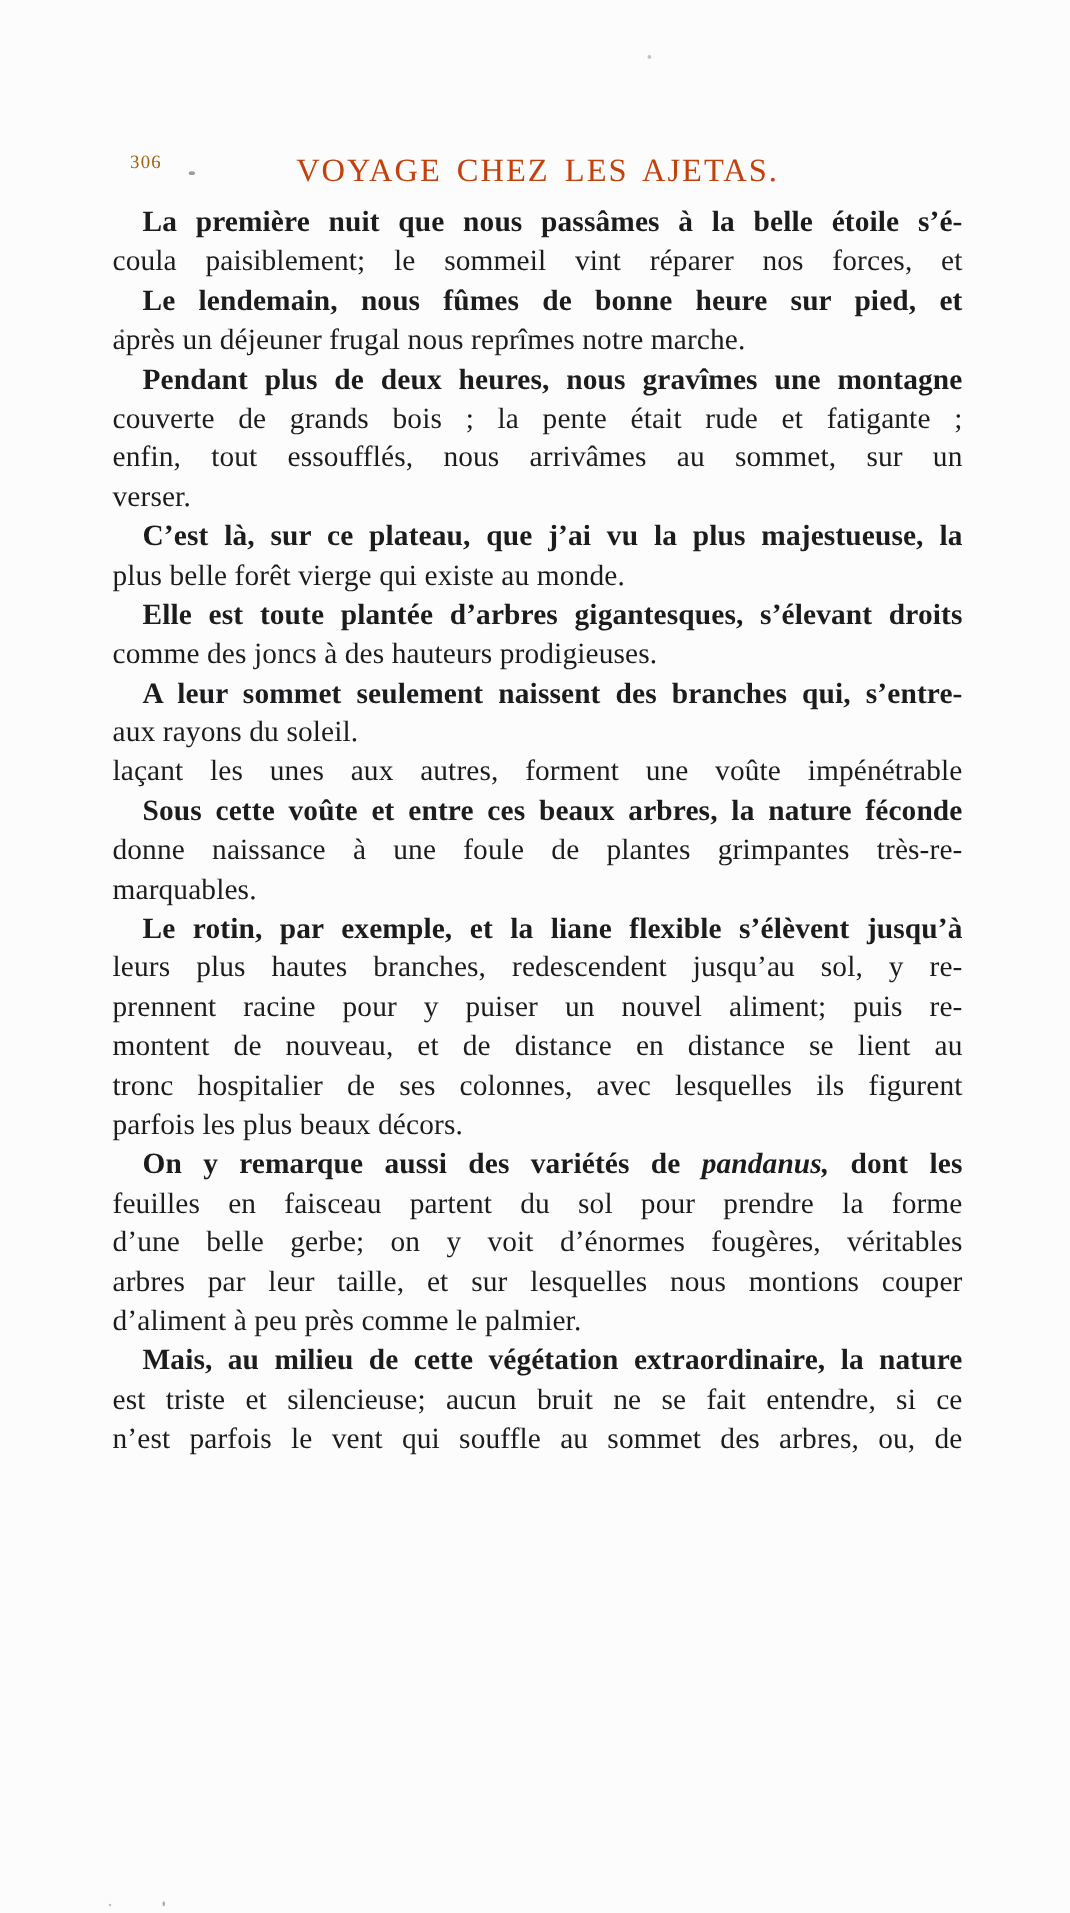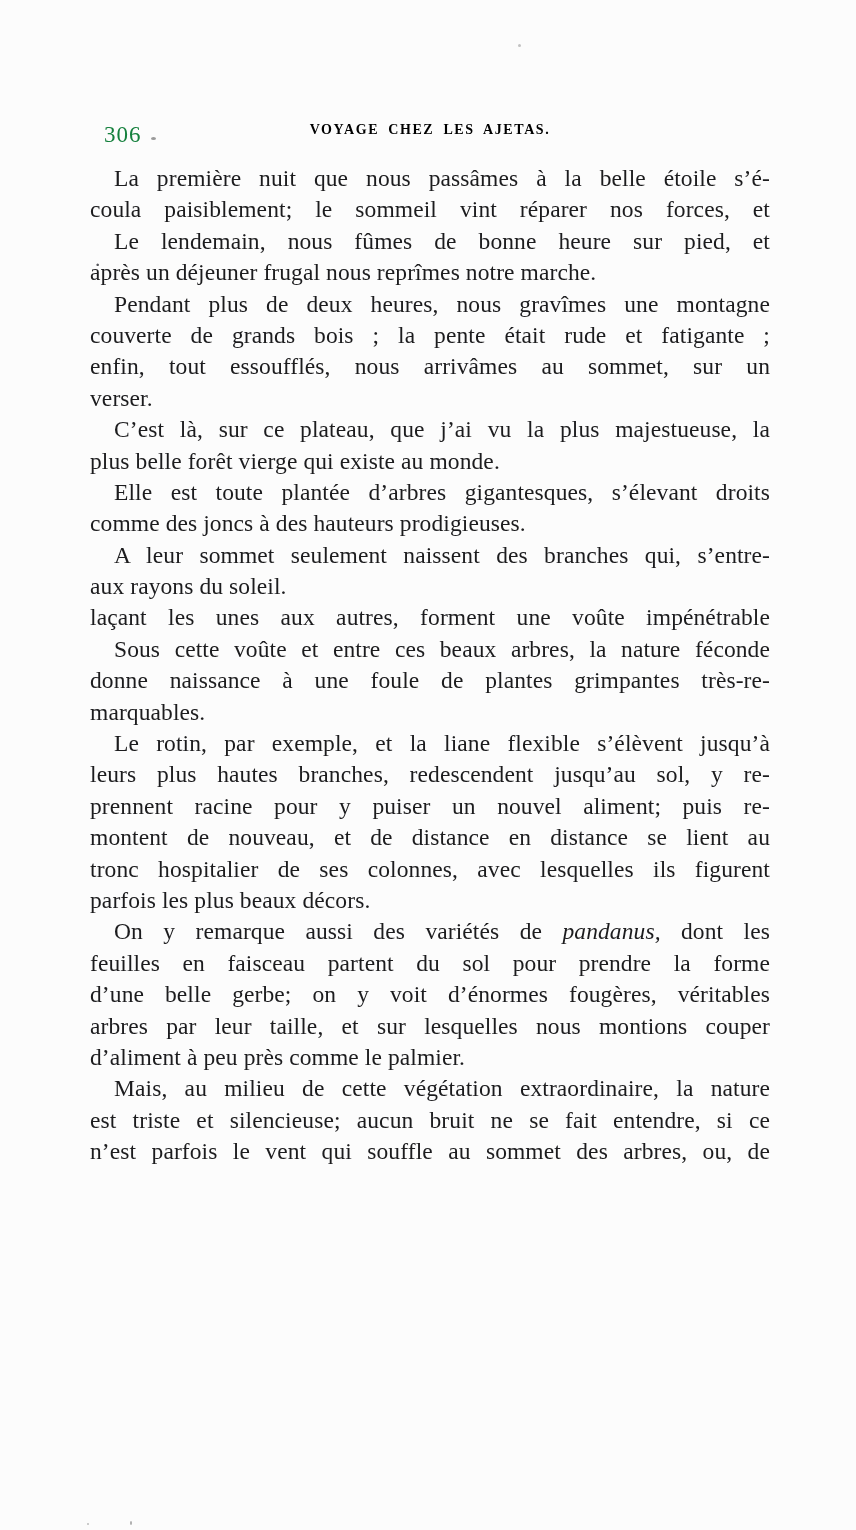--- a/index.html
+++ b/index.html
@@ -18,48 +18,48 @@
     width: 680px;
   }
   .running-head {
     position: relative;
     margin-top: 122px;
     height: 28px;
   }
   .page-number {
     position: absolute;
     left: 14px; top: 0;
-    font-size: 23px;
+    font-size: 15px;
     letter-spacing: 1px;
-    color: #15803d;
+    color: #a16207;
   }
   .running-title {
     margin: 0;
     text-align: center;
-    font-size: 14px;
-    font-weight: 700;
+    font-size: 26px;
+    font-weight: 400;
     letter-spacing: 1.6px;
     word-spacing: 4px;
-    color: #000000;
+    color: #c2410c;
   }
   .body-text {
     margin-top: 13px;
   }
   .line {
     height: 31.4px;
     line-height: 31.4px;
     font-size: 23.5px;
     letter-spacing: 0.1px;
     text-align: justify;
     text-align-last: justify;
     text-justify: inter-word;
     white-space: normal;
     overflow: visible;
   }
-  .line.first { padding-left: 24px; }
+  .line.first { padding-left: 24px; font-weight: bold; }
   .line.end { text-align-last: left; }
   .line em { font-style: italic; }
   .margin-mark {
     position: absolute;
     left: 94px; top: 252px;
     font-size: 22px;
     color: #55555a;
   }
   .speck {
     position: absolute;

